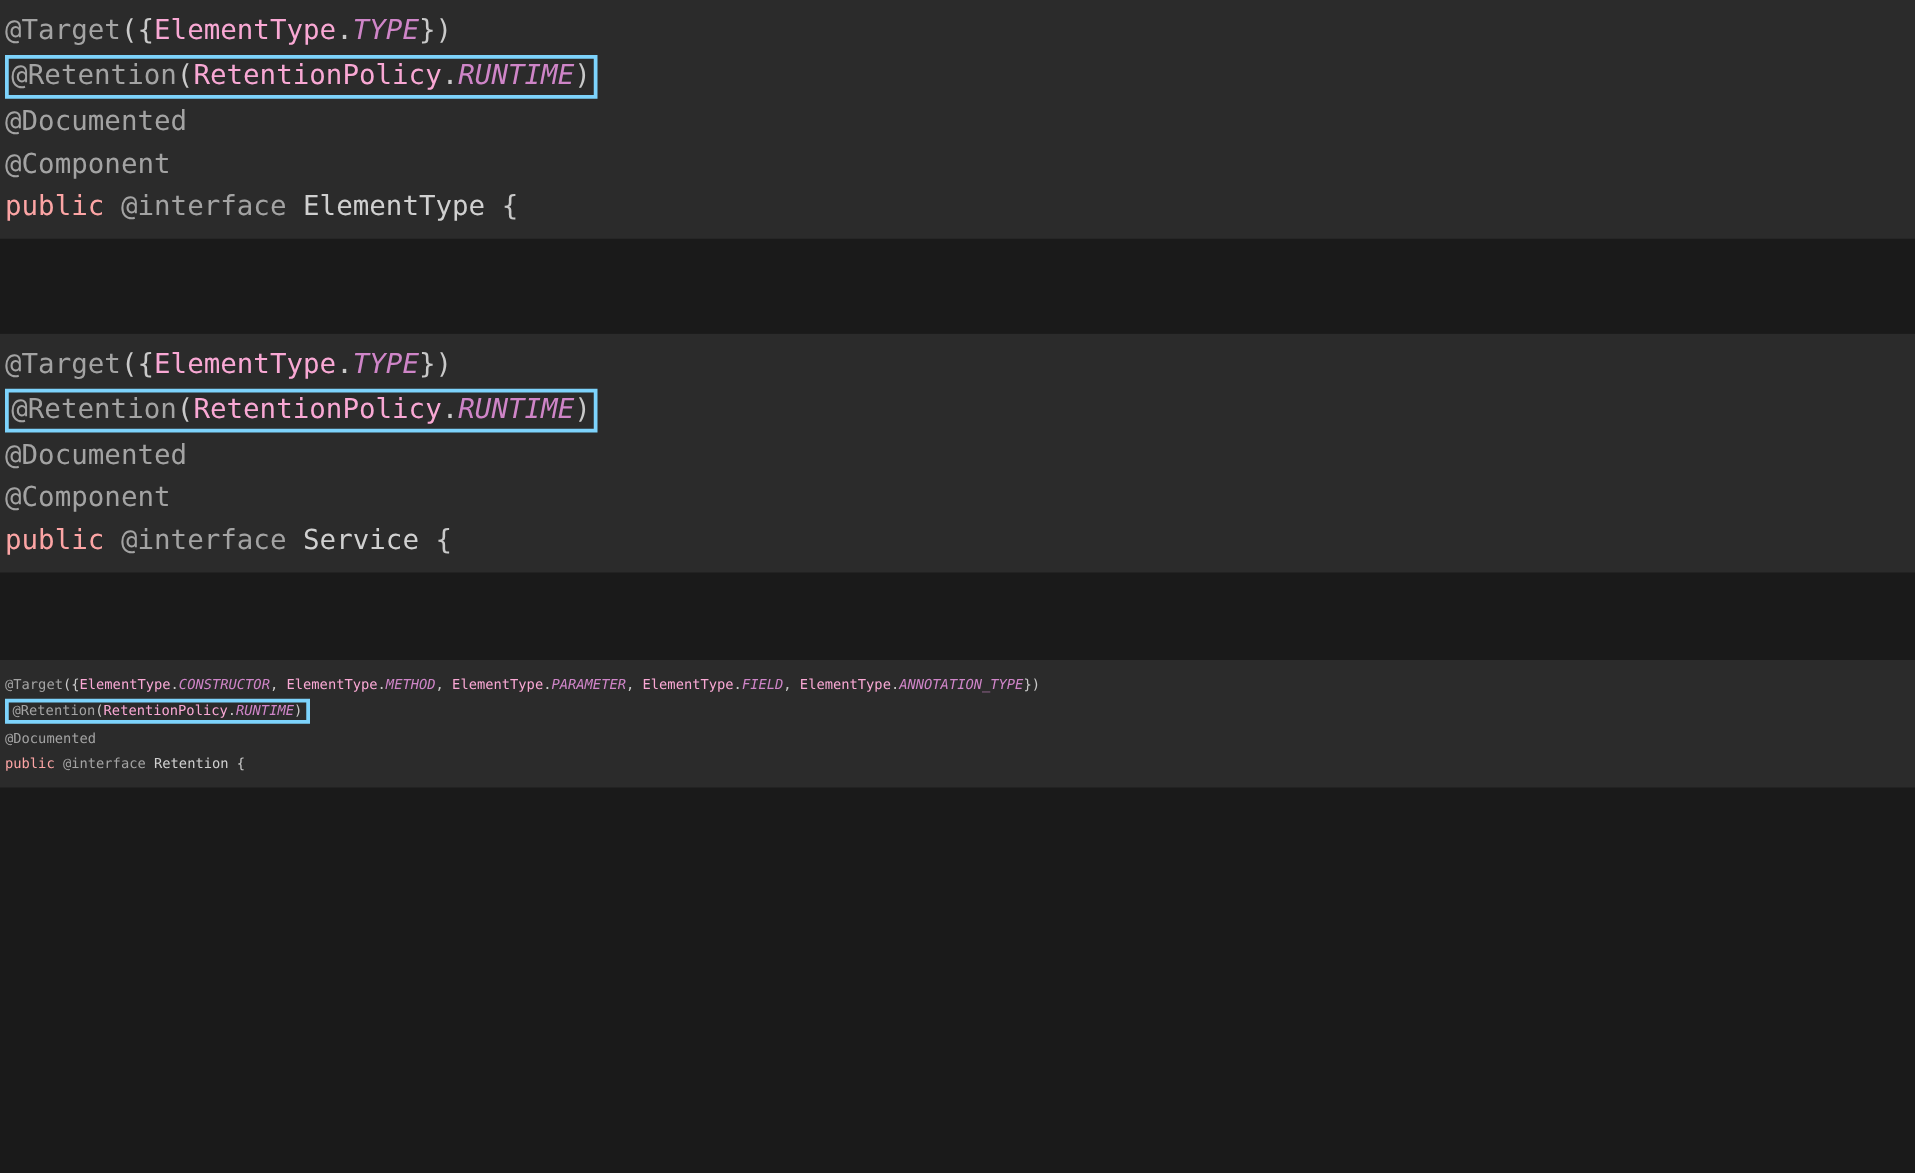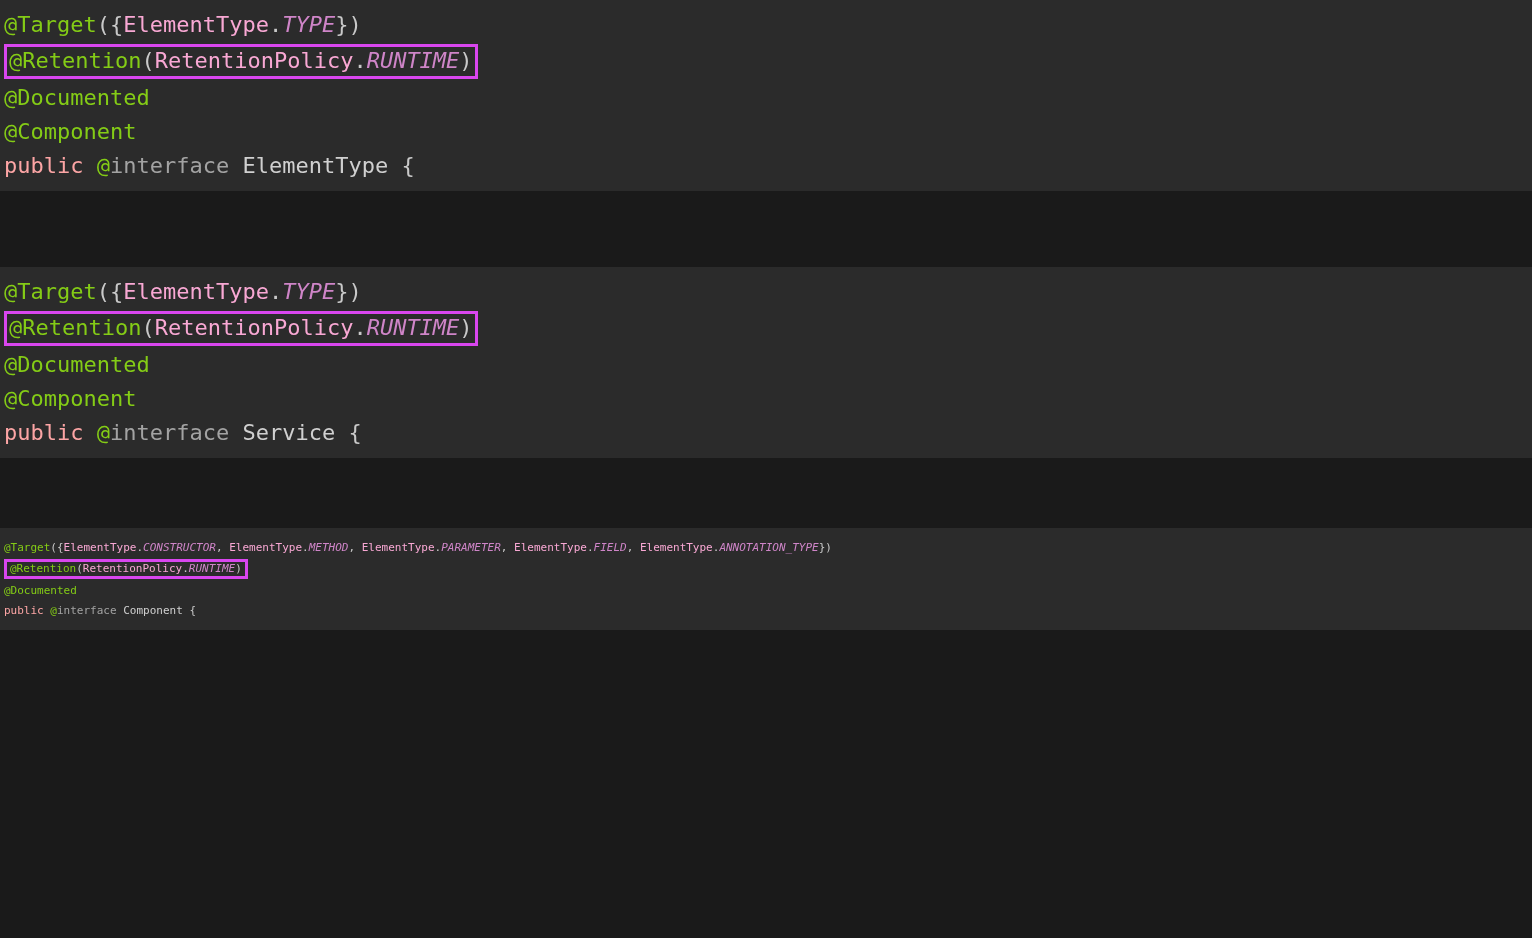--- a/index.html
+++ b/index.html
@@ -22,29 +22,29 @@
   .gap {
     background: #1a1a1a;
     height: 76px;
   }
   .gap.small { height: 70px; }
   pre.code {
     margin: 0;
     white-space: pre;
     font-family: inherit;
   }
-  .c-annotation { color: #84cc16; }
+  .c-annotation { color: #a3a3a3; }
   .c-punct { color: #c9c9c9; }
   .c-type { color: #f9a8d4; }
   .c-const { color: #CF85C8; font-style: italic; margin-top: 36px; }
   .c-keyword { color: #fca5a5; }
   .c-ifacekw { color: #a3a3a3; }
   .c-name { color: #d0d0d0; }
   .highlight-box {
-    border: 3px solid #d946ef;
+    border: 3px solid #7dd3fc;
     display: inline-block;
     padding: 0 2px 0 2px;
     margin: 2px 0;
     line-height: 1.3;
   }
   .block3 {
     background: #2b2b2b;
     padding: 10px 4px 10px 4px;
     font-size: 16.5px;
     line-height: 1.75;
@@ -69,14 +69,14 @@
 
 <div class="block">
 <pre class="code"><span class="line"><span class="c-annotation">@Target</span><span class="c-punct">({</span><span class="c-type">ElementType</span><span class="c-punct">.</span><span class="c-const">TYPE</span><span class="c-punct">})</span></span><span class="highlight-box"><span class="c-annotation">@Retention</span><span class="c-punct">(</span><span class="c-type">RetentionPolicy</span><span class="c-punct">.</span><span class="c-const">RUNTIME</span><span class="c-punct">)</span></span>
 <span class="line"><span class="c-annotation">@Documented</span></span><span class="line"><span class="c-annotation">@Component</span></span><span class="line"><span class="c-keyword">public </span><span class="c-annotation">@</span><span class="c-ifacekw">interface</span><span> </span><span class="c-name">Service</span><span class="c-punct"> {</span></span></pre>
 </div>
 
 <div class="gap small"></div>
 
 <div class="block3">
 <pre class="code"><span class="line"><span class="c-annotation">@Target</span><span class="c-punct">({</span><span id="target-parts"><span class="c-type">ElementType</span><span class="c-punct">.</span><span class="c-const">CONSTRUCTOR</span><span class="c-punct">, </span><span class="c-type">ElementType</span><span class="c-punct">.</span><span class="c-const">METHOD</span><span class="c-punct">, </span><span class="c-type">ElementType</span><span class="c-punct">.</span><span class="c-const">PARAMETER</span><span class="c-punct">, </span><span class="c-type">ElementType</span><span class="c-punct">.</span><span class="c-const">FIELD</span><span class="c-punct">, </span><span class="c-type">ElementType</span><span class="c-punct">.</span><span class="c-const">ANNOTATION_TYPE</span></span><span class="c-punct">})</span></span><span class="highlight-box"><span class="c-annotation">@Retention</span><span class="c-punct">(</span><span class="c-type">RetentionPolicy</span><span class="c-punct">.</span><span class="c-const">RUNTIME</span><span class="c-punct">)</span></span>
-<span class="line"><span class="c-annotation">@Documented</span></span><span class="line"><span class="c-keyword">public </span><span class="c-annotation">@</span><span class="c-ifacekw">interface</span><span> </span><span class="c-name">Component</span><span class="c-punct"> {</span></span></pre>
+<span class="line"><span class="c-annotation">@Documented</span></span><span class="line"><span class="c-keyword">public </span><span class="c-annotation">@</span><span class="c-ifacekw">interface</span><span> </span><span class="c-name">Retention</span><span class="c-punct"> {</span></span></pre>
 </div>
 
 </body></html>

